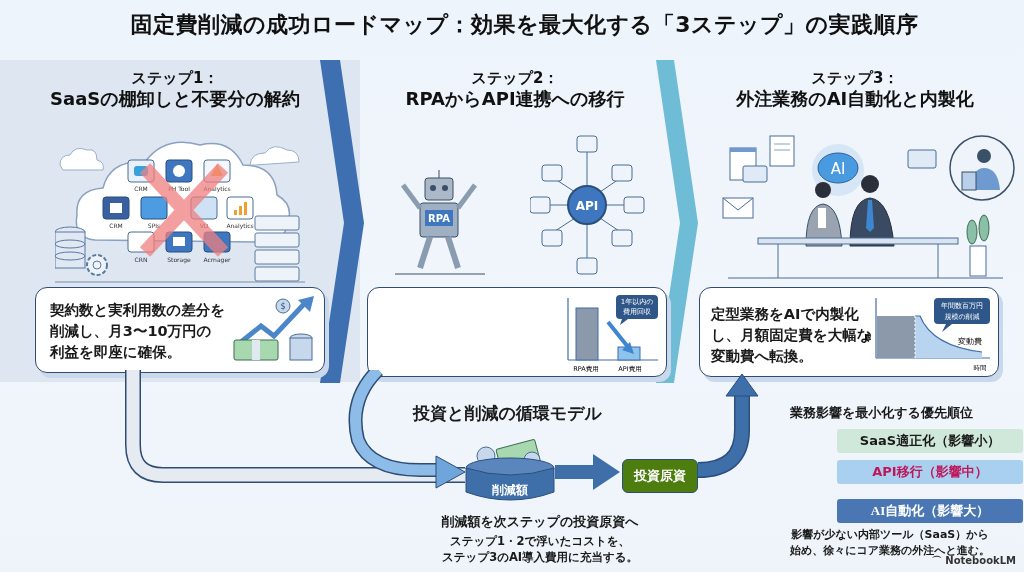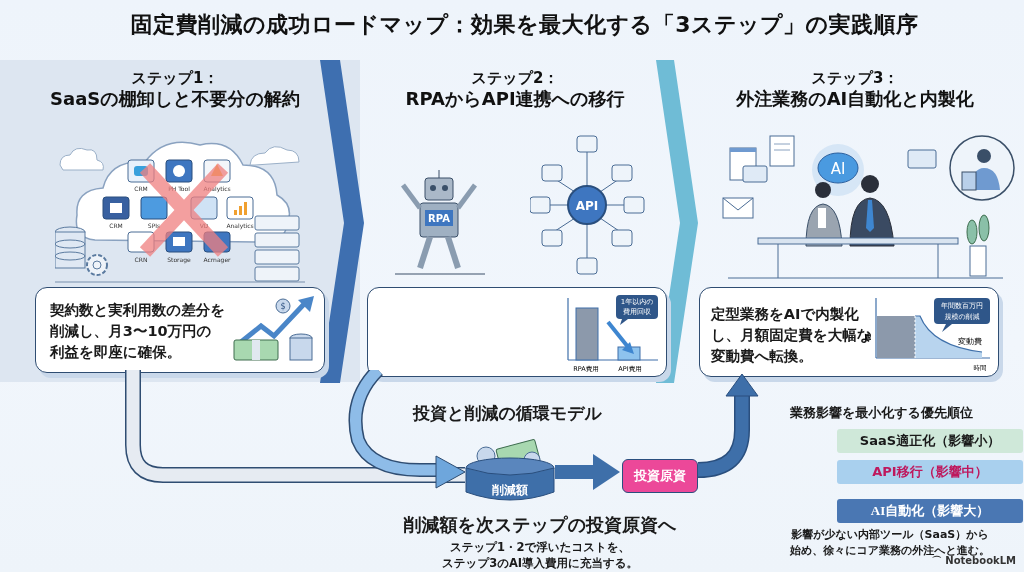--- a/index.html
+++ b/index.html
@@ -32,27 +32,27 @@
   }
   .card-text {
     position: absolute; font-size: 14.5px; font-weight: bold; line-height: 1.45; color: #1a1a1a;
   }
   .illus { position: absolute; }
   .cycle-title {
     position: absolute; left: 413px; top: 402px; font-size: 17px; font-weight: bold;
   }
   .invest-box {
     position: absolute; left: 622px; top: 459px; width: 76px; height: 34px;
-    background: #ec4899; border: 1.5px solid #2a4f7e; border-radius: 6px;
+    background: #4d7c0f; border: 1.5px solid #2a4f7e; border-radius: 6px;
     color: #fff; font-size: 13px; font-weight: bold; text-align: center; line-height: 31px;
   }
   .cycle-desc {
     position: absolute; left: 390px; top: 513px; width: 300px; text-align: center; font-weight: bold;
   }
-  .cycle-desc .h { font-size: 18px; display:block; margin-bottom: 2px; }
+  .cycle-desc .h { font-size: 13px; display:block; margin-bottom: 2px; }
   .cycle-desc .s { font-size: 11.5px; display:block; line-height: 1.4; }
   .prio-title {
     position: absolute; left: 790px; top: 404px; width: 190px; text-align: left;
     font-size: 13px; font-weight: bold;
   }
   .prio-item {
     position: absolute; left: 793px; width: 186px; height: 24px; border-radius: 3px;
     text-align: center; line-height: 24px; font-size: 13px; font-weight: bold; margin-left: 44px;
   }
   .prio-note {

